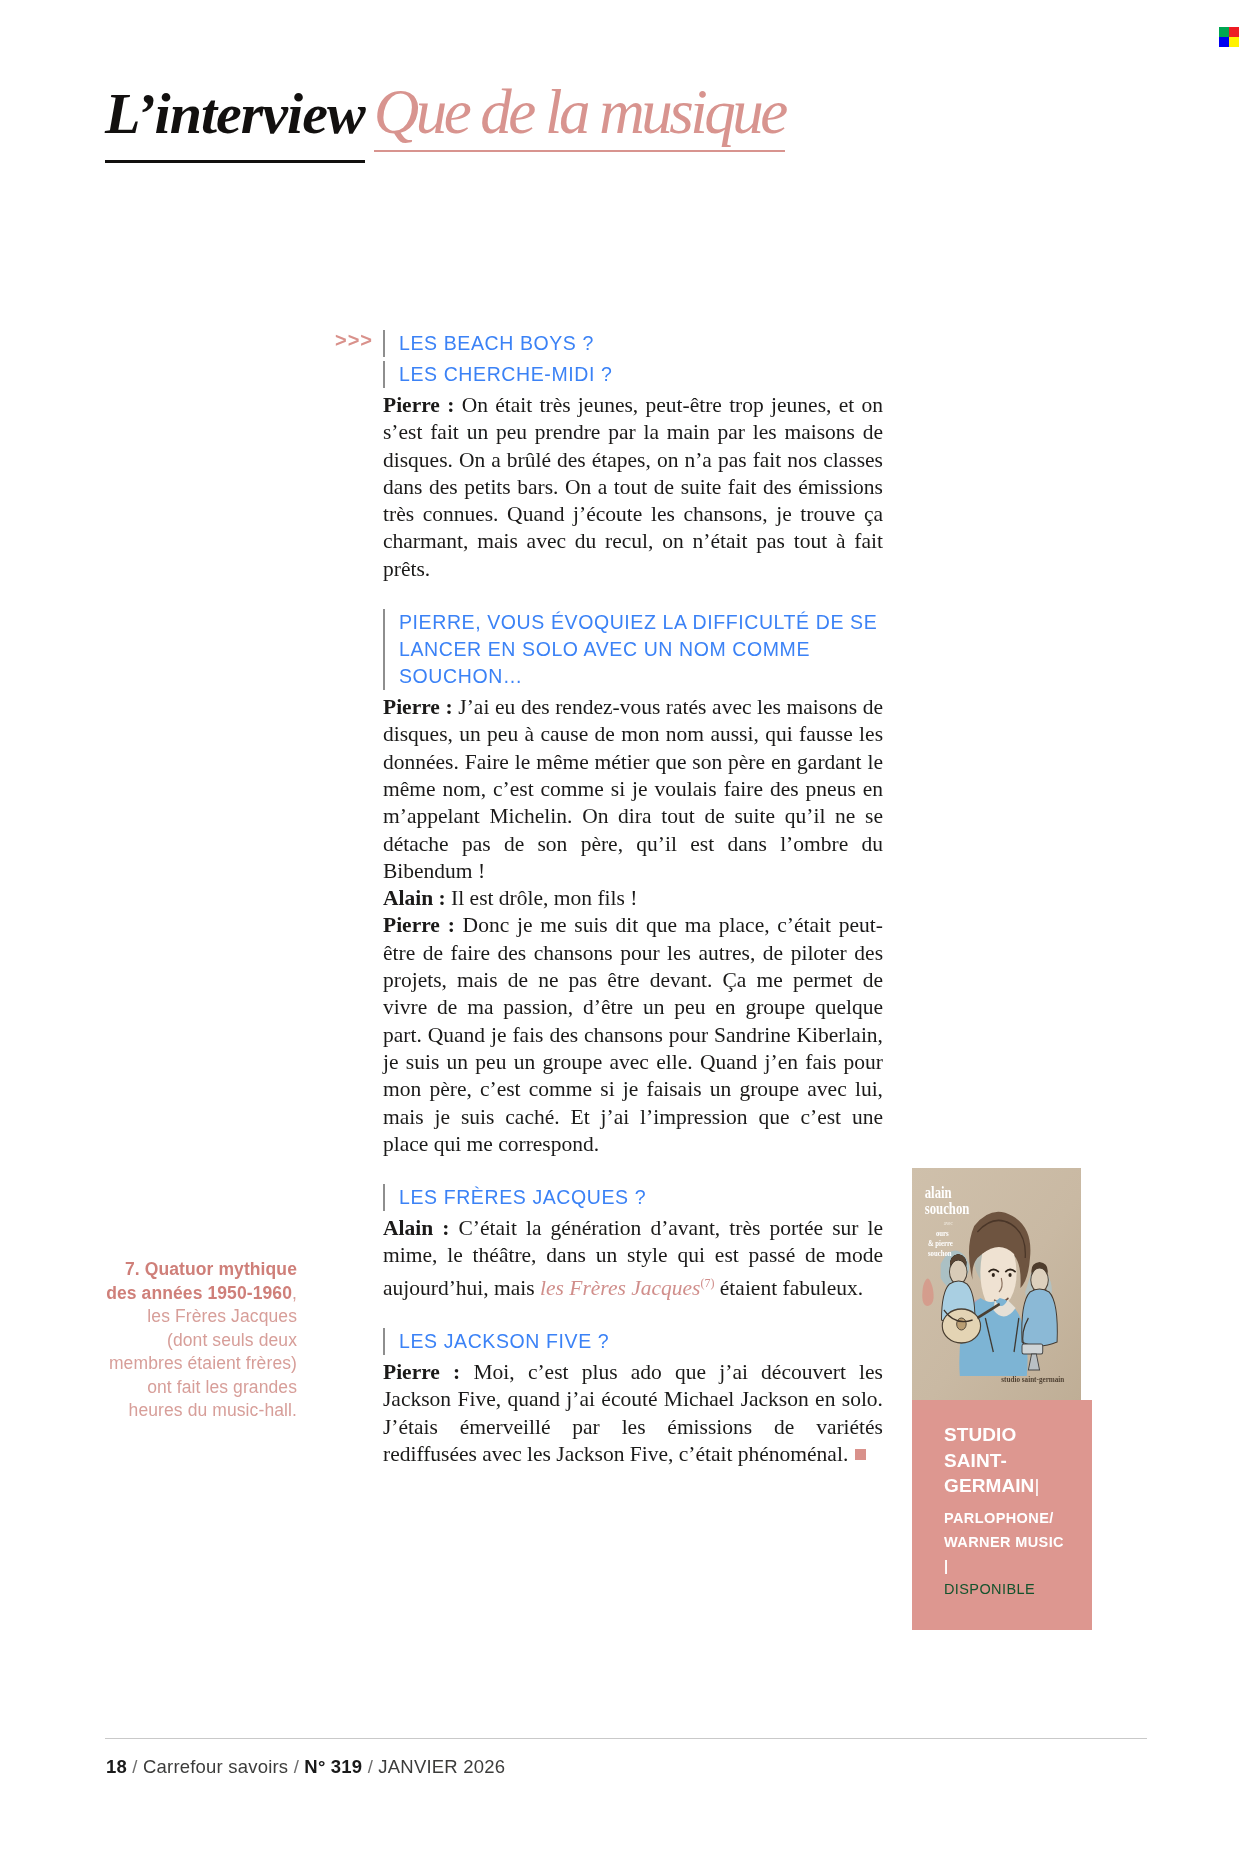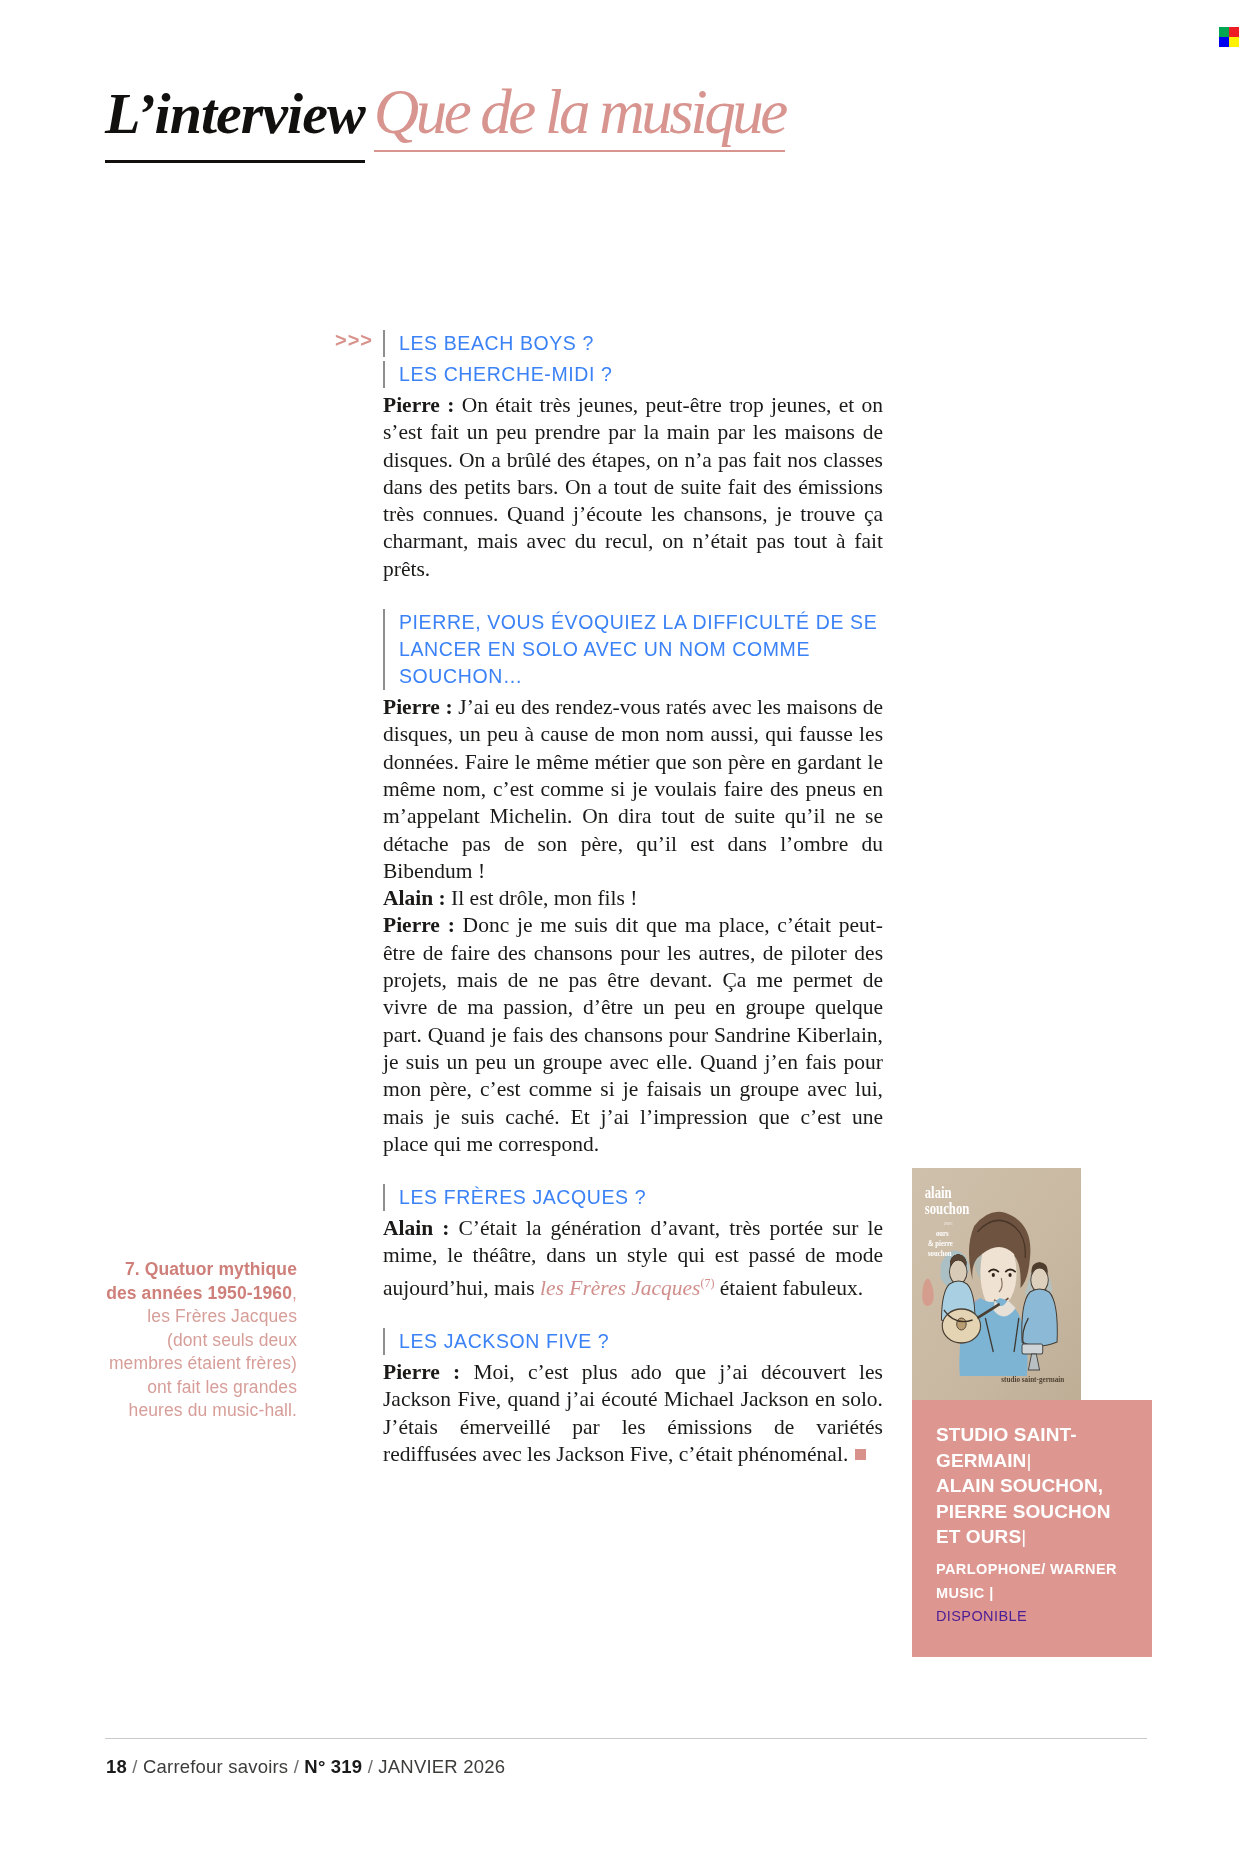--- a/index.html
+++ b/index.html
@@ -161,23 +161,23 @@
     width: 169px;
     height: 232px;
     position: relative;
     overflow: hidden;
     background: #cbbba6;
   }
   .cover svg { display: block; width: 100%; height: 100%; }
 
   .cover-credit {
     background: #dd9790;
-    padding: 22px 22px 30px 24px;
+    padding: 22px 22px 30px 32px;
     box-sizing: border-box;
-    width: 240px;
+    width: 180px;
   }
   .cc-line {
     color: #ffffff;
     font-family: "Liberation Sans", sans-serif;
     text-transform: uppercase;
   }
   .cc-strong {
     font-weight: bold;
     font-size: 19px;
     line-height: 25.5px;
@@ -188,21 +188,21 @@
     font-size: 14.5px;
     line-height: 24px;
     letter-spacing: 0.4px;
     margin-top: 7px;
   }
   .cc-light {
     font-weight: normal;
     font-size: 14.5px;
     line-height: 22px;
     letter-spacing: 0.4px;
-    color: #4c1d95;
+    color: #14532d;
   }
   .cc-sep { font-weight: normal; }
 
   
   .footer-rule {
     position: absolute;
     left: 105px;
     top: 1738px;
     width: 1042px;
     height: 1px;
@@ -345,21 +345,20 @@
       <text x="40" y="57" font-family="Liberation Serif, serif" font-size="6" fill="#f2ece2">avec</text>
       <text x="30" y="68" font-family="Liberation Serif, serif" font-weight="bold" font-size="8.5" fill="#ffffff">ours</text>
       <text x="20" y="78" font-family="Liberation Serif, serif" font-weight="bold" font-size="8.5" fill="#ffffff">&amp; pierre</text>
       <text x="20" y="88" font-family="Liberation Serif, serif" font-weight="bold" font-size="8.5" fill="#ffffff">souchon</text>
       <text x="112" y="214" font-family="Liberation Serif, serif" font-weight="bold" font-size="9" fill="#514334">studio saint-germain</text>
     </svg>
   </div>
 
   <div class="cover-credit">
     <div class="cc-line cc-strong"><span>STUDIO SAINT-GERMAIN</span><span class="cc-sep">|</span></div>
-    <div class="cc-line cc-strong"><span>ALAIN SOUCHON, PIERRE SOUCHON ET OURS</span><span class="cc-sep">|</span></div>
     <div class="cc-line cc-med">PARLOPHONE/ WARNER MUSIC |</div>
     <div class="cc-line cc-light">DISPONIBLE</div>
   </div>
 
 </div>
 
 <div class="footer-rule"></div>
 <div class="footer">
   <b>18</b>
   <span class="sep">/</span>

